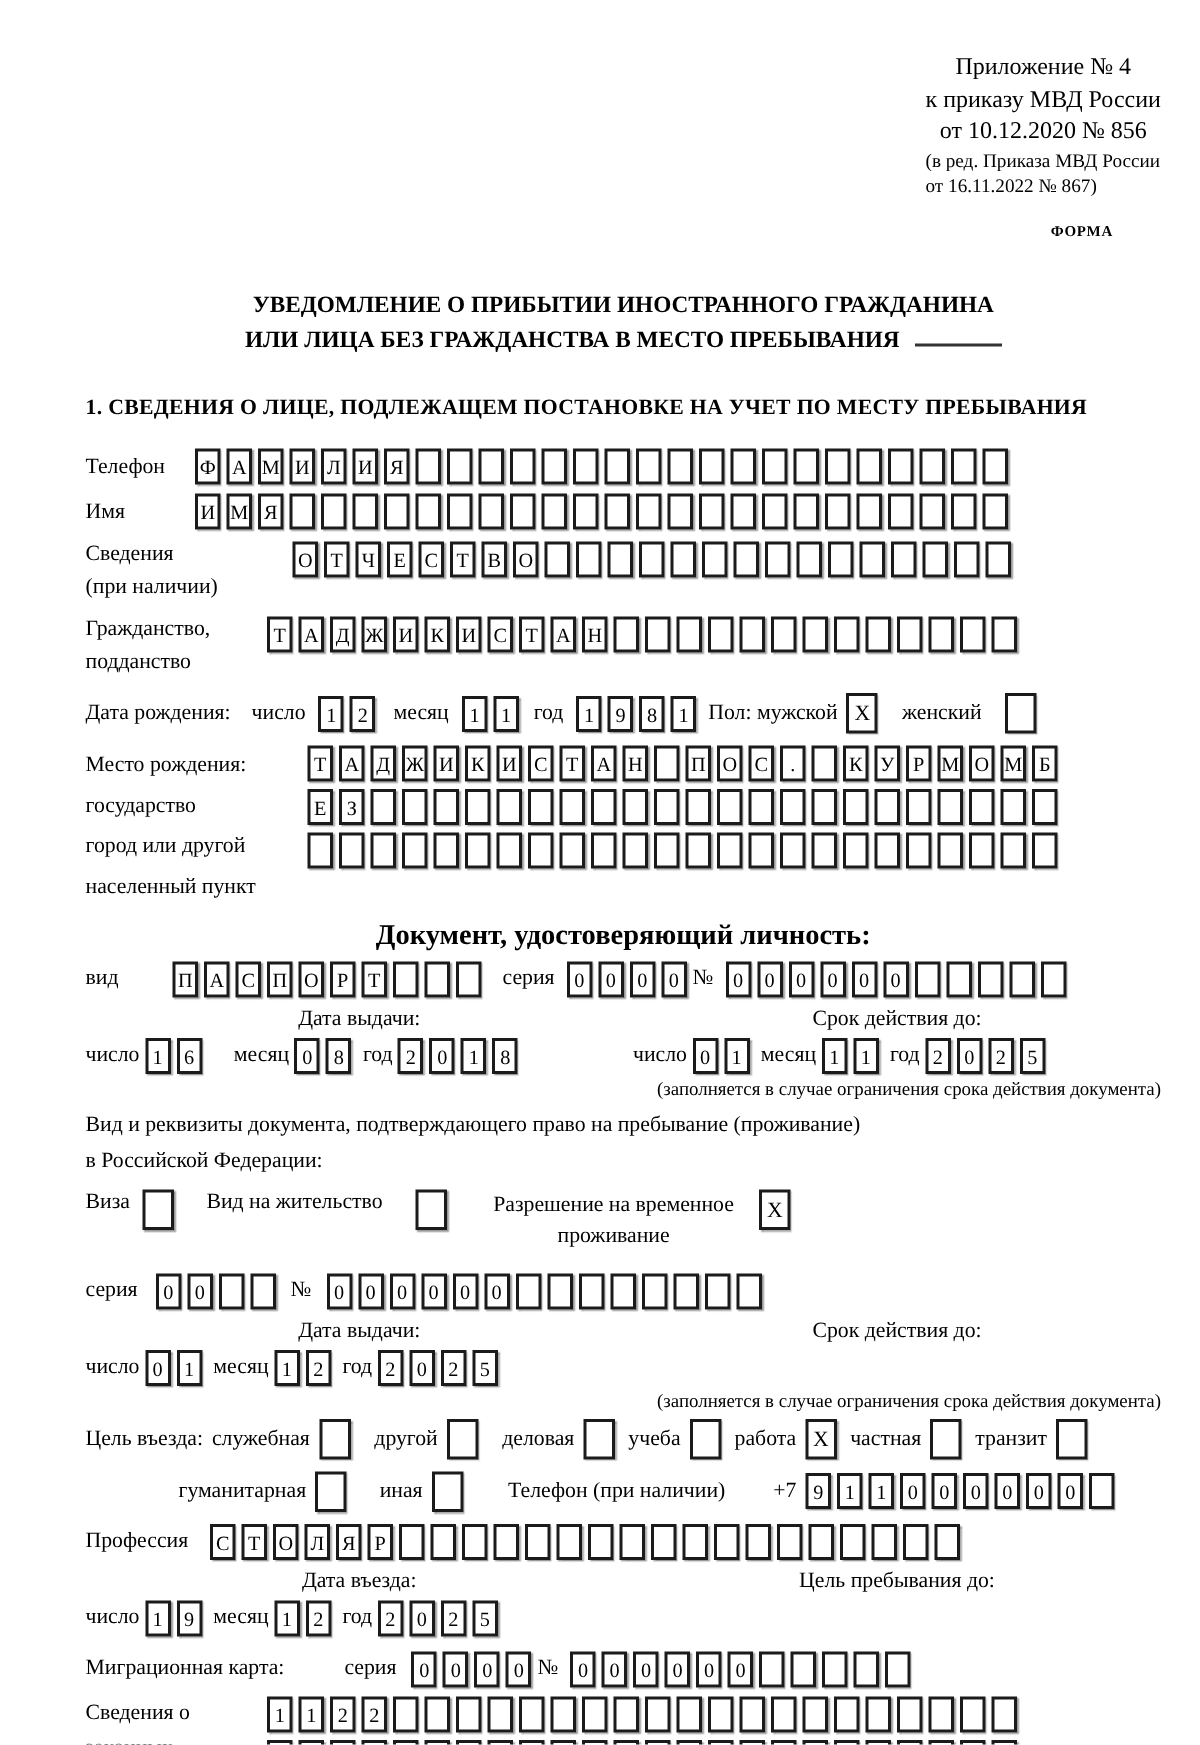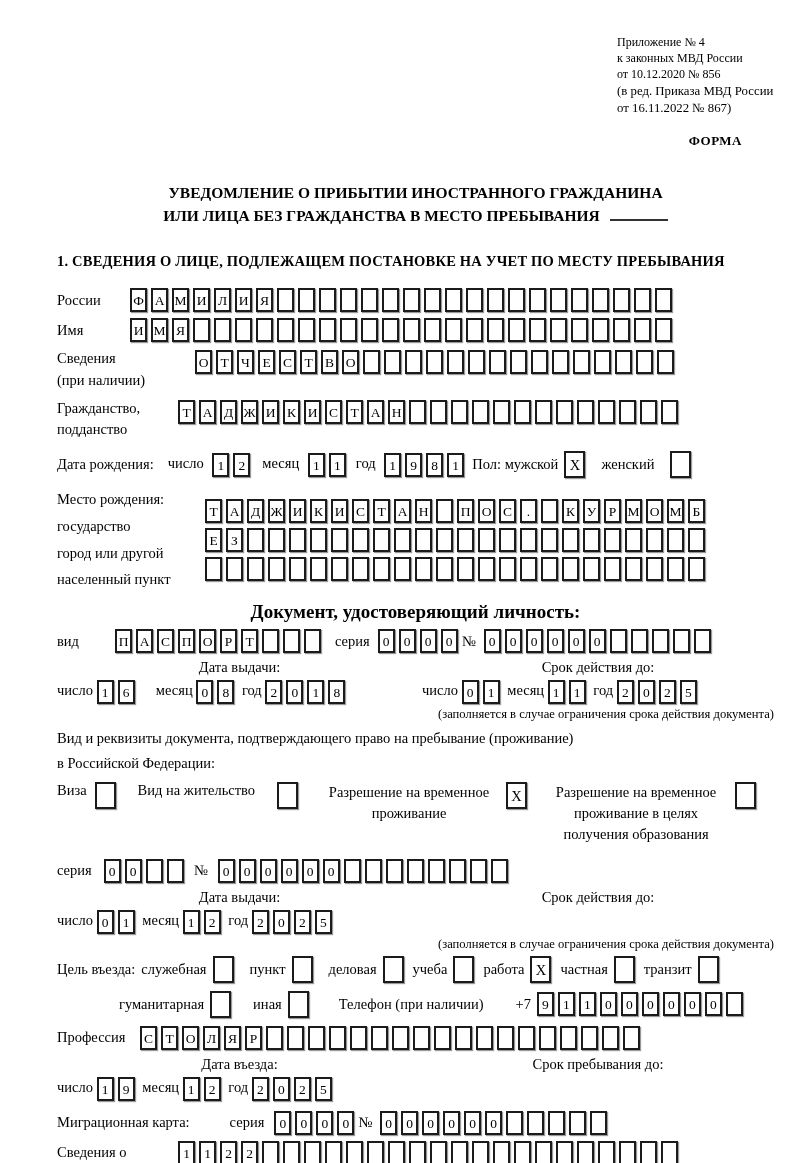--- a/index.html
+++ b/index.html
@@ -5,23 +5,23 @@
   * { box-sizing: border-box; }
   html, body { margin:0; padding:0; }
   body {
     width:800px; height:1163px; background:#ffffff; color:#000;
     font-family:"Liberation Serif", serif; font-size:14.5px;
   }
   .page { padding:34px 26px 0 57px; }
 
   
   .hdr { margin-left:560px; line-height:1.35; }
-  .hdr .l1 { font-size:12px; }
+  .hdr .l1 { font-size:16px;text-align:center; }
   .hdr .l2 { font-size:12.8px; }
-  .forma { text-align:right; padding-right:32px; font-weight:bold; font-size:13px; margin-top:16px; letter-spacing:.5px;}
+  .forma { text-align:right; padding-right:32px; font-weight:bold; font-size:10px; margin-top:16px; letter-spacing:.5px;}
 
   
   .title { text-align:center; font-weight:bold; font-size:15.5px; margin-top:33px; line-height:1.45; }
   .blank-line { display:inline-block; width:58px; border-bottom:2px solid #333; height:14px; margin-left:10px; }
   .sec-head { font-weight:bold; font-size:14.5px; margin-top:26px; margin-bottom:18px; letter-spacing:.2px;}
 
   
   .box {
     display:inline-block; width:17px; height:24px; border:2px solid #1b1b1b;
     box-shadow:1px 1px 1px rgba(0,0,0,.4); margin-right:4px; background:#fff;
@@ -67,36 +67,36 @@
   .rep-labels { width:121px; line-height:1.6; flex:none; }
   .rep-rows .boxes { display:block; margin-bottom:5px; }
 </style>
 </head>
 <body>
 
 <div class="page">
 
   <div class="hdr">
     <div class="l1">Приложение № 4</div>
-    <div class="l1">к законных МВД России</div>
+    <div class="l1">к приказу МВД России</div>
     <div class="l1">от 10.12.2020 № 856</div>
     <div class="l2">(в ред. Приказа МВД России</div>
     <div class="l2">от 16.11.2022 № 867)</div>
   </div>
   <div class="forma">ФОРМА</div>
 
   <div class="title">
     <div>УВЕДОМЛЕНИЕ О ПРИБЫТИИ ИНОСТРАННОГО ГРАЖДАНИНА</div>
     <div><span>ИЛИ ЛИЦА БЕЗ ГРАЖДАНСТВА В МЕСТО ПРЕБЫВАНИЯ</span><span class="blank-line"></span></div>
   </div>
 
   <div class="sec-head">1. СВЕДЕНИЯ О ЛИЦЕ, ПОДЛЕЖАЩЕМ ПОСТАНОВКЕ НА УЧЕТ ПО МЕСТУ ПРЕБЫВАНИЯ</div>
 
   <div class="frow">
-    <span class="flabel w73">России</span>
+    <span class="flabel w73">Телефон</span>
     <span class="boxes"><span class="box">Ф</span><span class="box">А</span><span class="box">М</span><span class="box">И</span><span class="box">Л</span><span class="box">И</span><span class="box">Я</span><span class="box"></span><span class="box"></span><span class="box"></span><span class="box"></span><span class="box"></span><span class="box"></span><span class="box"></span><span class="box"></span><span class="box"></span><span class="box"></span><span class="box"></span><span class="box"></span><span class="box"></span><span class="box"></span><span class="box"></span><span class="box"></span><span class="box"></span><span class="box"></span><span class="box"></span></span>
   </div>
 
   <div class="frow">
     <span class="flabel w73">Имя</span>
     <span class="boxes"><span class="box">И</span><span class="box">М</span><span class="box">Я</span><span class="box"></span><span class="box"></span><span class="box"></span><span class="box"></span><span class="box"></span><span class="box"></span><span class="box"></span><span class="box"></span><span class="box"></span><span class="box"></span><span class="box"></span><span class="box"></span><span class="box"></span><span class="box"></span><span class="box"></span><span class="box"></span><span class="box"></span><span class="box"></span><span class="box"></span><span class="box"></span><span class="box"></span><span class="box"></span><span class="box"></span></span>
   </div>
 
   <div class="frow" style="align-items:flex-start">
     <span class="flabel w138 two-line">
@@ -134,21 +134,21 @@
     <span style="width:4px"></span>
     <span>Пол: мужской</span>
     <span style="width:6px"></span>
     <span class="checkbox">X</span>
     <span style="width:16px"></span>
     <span>женский</span>
     <span style="width:16px"></span>
     <span class="checkbox"></span>
   </div>
 
-  <div class="frow" style="align-items:center; margin-top:8px">
+  <div class="frow" style="align-items:flex-start; margin-top:8px">
     <span class="flabel w148" style="line-height:1.85">
       <span>Место рождения:</span><br>
       <span>государство</span><br>
       <span>город или другой</span><br>
       <span>населенный пункт</span>
     </span>
     <span>
       <span class="boxes" style="display:block; margin-bottom:5px"><span class="box">Т</span><span class="box">А</span><span class="box">Д</span><span class="box">Ж</span><span class="box">И</span><span class="box">К</span><span class="box">И</span><span class="box">С</span><span class="box">Т</span><span class="box">А</span><span class="box">Н</span><span class="box"></span><span class="box">П</span><span class="box">О</span><span class="box">С</span><span class="box">.</span><span class="box"></span><span class="box">К</span><span class="box">У</span><span class="box">Р</span><span class="box">М</span><span class="box">О</span><span class="box">М</span><span class="box">Б</span></span>
       <span class="boxes" style="display:block; margin-bottom:5px"><span class="box">Е</span><span class="box">З</span><span class="box"></span><span class="box"></span><span class="box"></span><span class="box"></span><span class="box"></span><span class="box"></span><span class="box"></span><span class="box"></span><span class="box"></span><span class="box"></span><span class="box"></span><span class="box"></span><span class="box"></span><span class="box"></span><span class="box"></span><span class="box"></span><span class="box"></span><span class="box"></span><span class="box"></span><span class="box"></span><span class="box"></span><span class="box"></span></span>
       <span class="boxes" style="display:block"><span class="box"></span><span class="box"></span><span class="box"></span><span class="box"></span><span class="box"></span><span class="box"></span><span class="box"></span><span class="box"></span><span class="box"></span><span class="box"></span><span class="box"></span><span class="box"></span><span class="box"></span><span class="box"></span><span class="box"></span><span class="box"></span><span class="box"></span><span class="box"></span><span class="box"></span><span class="box"></span><span class="box"></span><span class="box"></span><span class="box"></span><span class="box"></span></span>
@@ -205,24 +205,20 @@
       <span class="olabel">Вид на жительство</span>
       <span style="width:14px"></span>
       <span class="checkbox"></span>
     </span>
     <span style="width:22px"></span>
     <span class="opt">
       <span class="olabel cwrap mw170">Разрешение на временное проживание</span>
       <span class="checkbox">X</span>
     </span>
     <span style="width:18px"></span>
-    <span class="opt">
-      <span class="olabel cwrap mw185">Разрешение на временное проживание в целях получения образования</span>
-      <span class="checkbox"></span>
-    </span>
   </div>
 
   <div class="frow" style="margin-top:14px">
     <span>серия</span>
     <span style="width:12px"></span>
     <span class="boxes"><span class="box">0</span><span class="box">0</span><span class="box"></span><span class="box"></span></span>
     <span style="width:6px"></span>
     <span>№</span>
     <span style="width:10px"></span>
     <span class="boxes"><span class="box">0</span><span class="box">0</span><span class="box">0</span><span class="box">0</span><span class="box">0</span><span class="box">0</span><span class="box"></span><span class="box"></span><span class="box"></span><span class="box"></span><span class="box"></span><span class="box"></span><span class="box"></span><span class="box"></span></span>
@@ -242,21 +238,21 @@
       <span class="boxes"><span class="box">2</span><span class="box">0</span><span class="box">2</span><span class="box">5</span></span>
     </div>
   </div>
   <div class="note">(заполняется в случае ограничения срока действия документа)</div>
 
   <div class="purpose-row">
     <span class="pl">Цель въезда:</span>
     <span class="pl">служебная</span>
     <span class="checkbox"></span>
     <span class="gap18"></span>
-    <span class="pl">пункт</span>
+    <span class="pl">другой</span>
     <span class="checkbox"></span>
     <span class="gap18"></span>
     <span class="pl">деловая</span>
     <span class="checkbox"></span>
     <span class="gap10"></span>
     <span class="pl">учеба</span>
     <span class="checkbox"></span>
     <span class="gap10"></span>
     <span class="pl">работа</span>
     <span class="checkbox">X</span>
@@ -281,21 +277,21 @@
     <span class="boxes"><span class="box">9</span><span class="box">1</span><span class="box">1</span><span class="box">0</span><span class="box">0</span><span class="box">0</span><span class="box">0</span><span class="box">0</span><span class="box">0</span><span class="box"></span></span>
   </div>
 
   <div class="frow">
     <span class="flabel w71" style="margin-right:12px">Профессия</span>
     <span class="boxes"><span class="box">С</span><span class="box">Т</span><span class="box">О</span><span class="box">Л</span><span class="box">Я</span><span class="box">Р</span><span class="box"></span><span class="box"></span><span class="box"></span><span class="box"></span><span class="box"></span><span class="box"></span><span class="box"></span><span class="box"></span><span class="box"></span><span class="box"></span><span class="box"></span><span class="box"></span><span class="box"></span><span class="box"></span><span class="box"></span><span class="box"></span><span class="box"></span><span class="box"></span></span>
   </div>
 
   <div class="dates-titles">
     <div class="lt">Дата въезда:</div>
-    <div class="rt">Срок пребывания до:</div>
+    <div class="rt">Цель пребывания до:</div>
   </div>
   <div class="dates-row">
     <div>
       <span class="dl">число</span>
       <span class="boxes"><span class="box">1</span><span class="box">9</span></span>
       <span class="dl">месяц</span>
       <span class="boxes"><span class="box">1</span><span class="box">2</span></span>
       <span class="dl">год</span>
       <span class="boxes"><span class="box">2</span><span class="box">0</span><span class="box">2</span><span class="box">5</span></span>
     </div>

